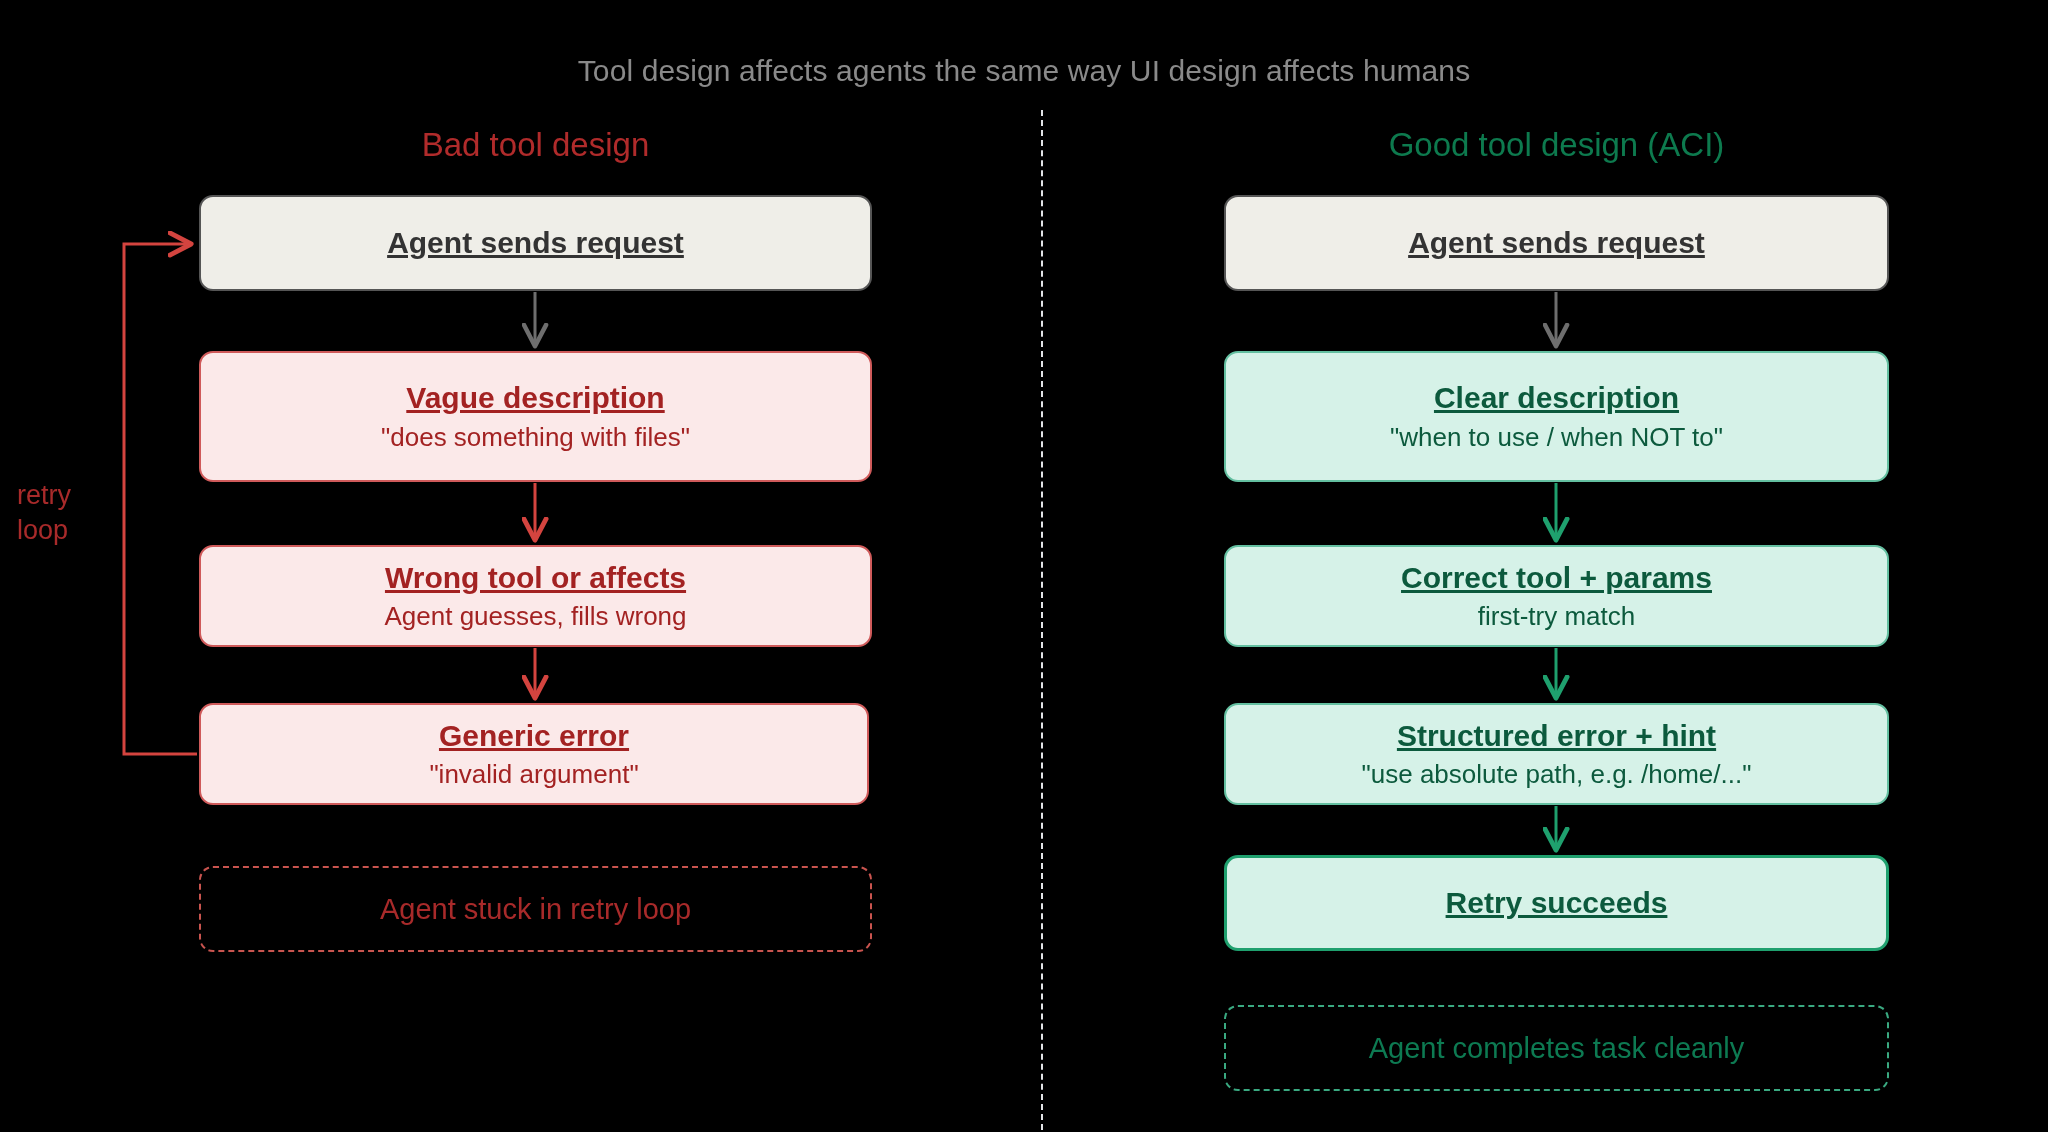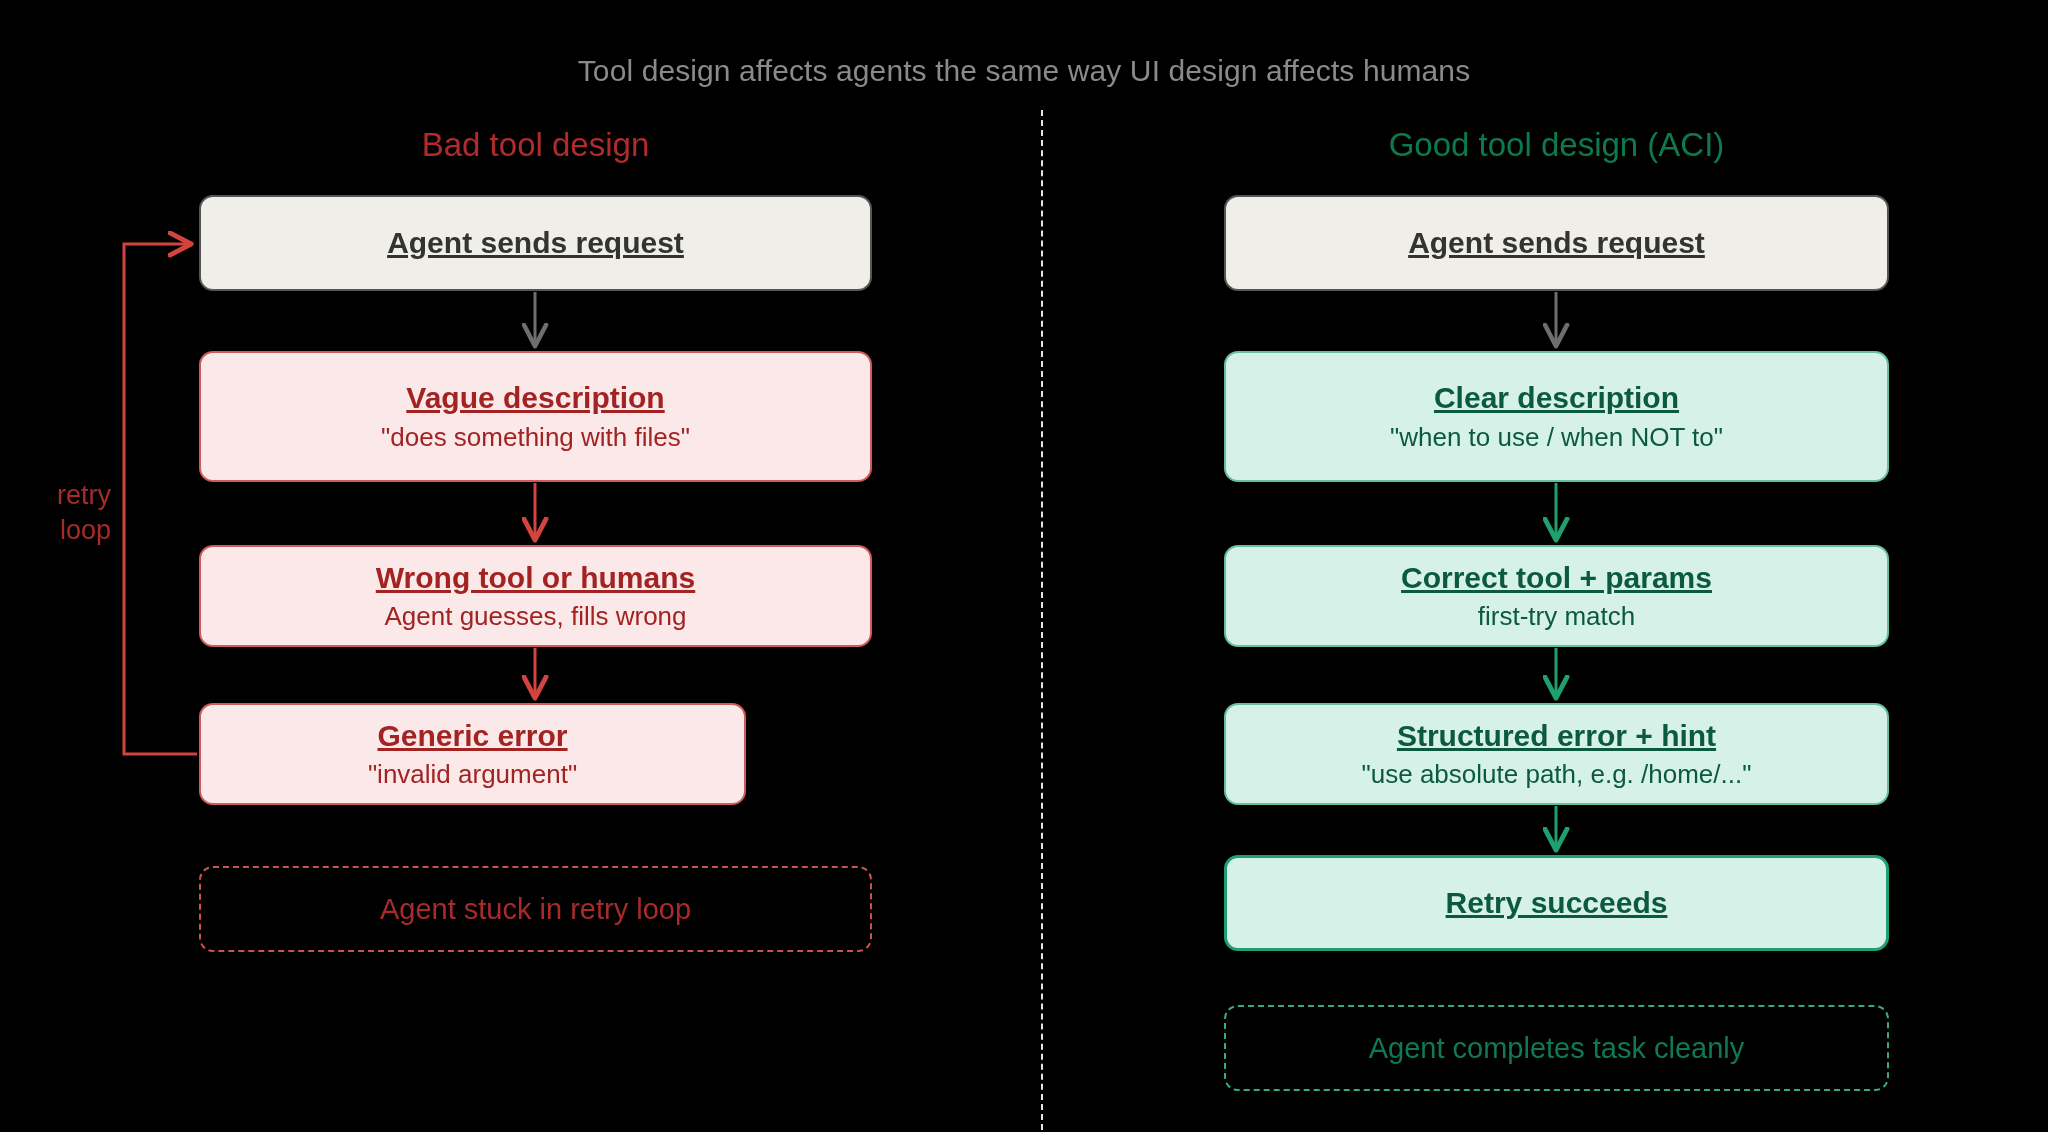--- a/index.html
+++ b/index.html
@@ -121,24 +121,24 @@
     position: absolute;
     left: 0; top: 0;
     width: 2048px;
     height: 1132px;
     pointer-events: none;
   }
 
   
   .loop-label {
     position: absolute;
-    left: 6px;
+    left: 17px;
     top: 478px;
     width: 105px;
-    text-align: right;
+    text-align: left;
     font-size: 27px;
     color: #a82a2a;
     line-height: 1.28;
   }
 </style>
 </head>
 <body>
 
 <div id="canvas">
 
@@ -151,25 +151,25 @@
   <div class="node neutral" style="left:199px; top:195px; width:673px; height:96px;">
     <div class="title">Agent sends request</div>
   </div>
 
   <div class="node bad" style="left:199px; top:351px; width:673px; height:131px;">
     <div class="title">Vague description</div>
     <div class="sub">"does something with files"</div>
   </div>
 
   <div class="node bad" style="left:199px; top:545px; width:673px; height:102px;">
-    <div class="title">Wrong tool or humans</div>
+    <div class="title">Wrong tool or affects</div>
     <div class="sub">Agent guesses, fills wrong</div>
   </div>
 
-  <div class="node bad" style="left:199px; top:703px; width:547px; height:102px;">
+  <div class="node bad" style="left:199px; top:703px; width:670px; height:102px;">
     <div class="title">Generic error</div>
     <div class="sub">"invalid argument"</div>
   </div>
 
   <div class="outcome bad" style="left:199px; top:866px; width:673px; height:86px;">
     <span>Agent stuck in retry loop</span>
   </div>
 
   <div class="loop-label">
     <div>retry</div>

